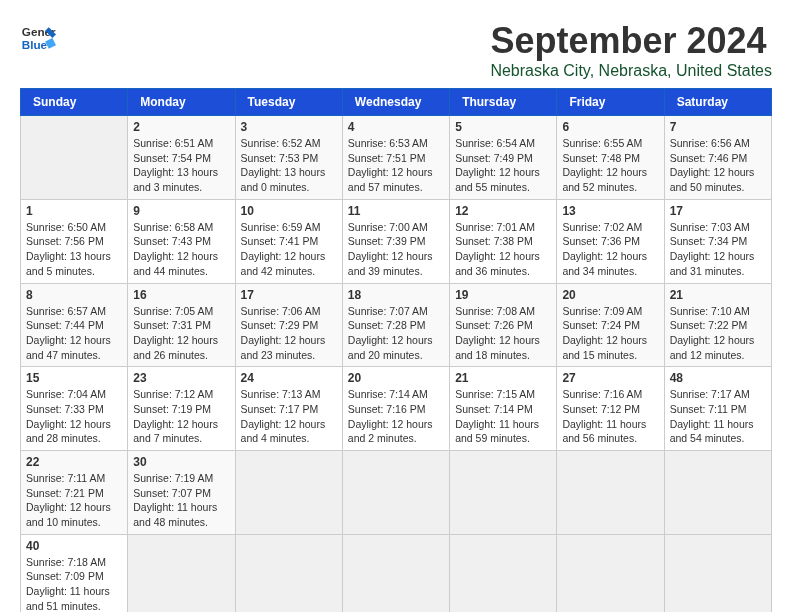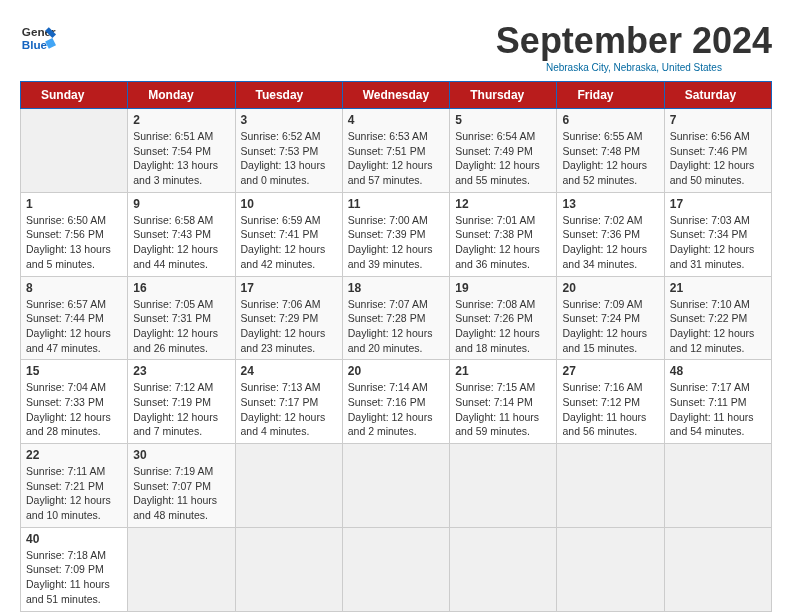--- a/index.html
+++ b/index.html
@@ -19,40 +19,40 @@
     .logo {
       display: flex;
       align-items: center;
       gap: 4px;
     }
     .logo-icon {
       width: 36px;
       height: 36px;
     }
     .title-block {
-      text-align: center;
+      text-align: left;
     }
     .month-title {
       font-size: 36px;
       font-weight: bold;
       color: #333;
     }
     .location {
-      font-size: 10px;
-      color: #0369a1;
+      font-size: 16px;
+      color: #14532d;
     }
     table {
       width: 100%;
       border-collapse: collapse;
       font-size: 11px;
     }
     thead th {
-      background-color: #b91c1c;
+      background-color: #1d4ed8;
       color: #fff;
-      padding: 6px 20px;
+      padding: 6px 12px;
       text-align: left;
       font-size: 12px;
       font-weight: bold;
       border: 1px solid #1565C0;
     }
     tbody td {
       vertical-align: top;
       padding: 4px 5px;
       border: 1px solid #ccc;
       width: 14.28%;

